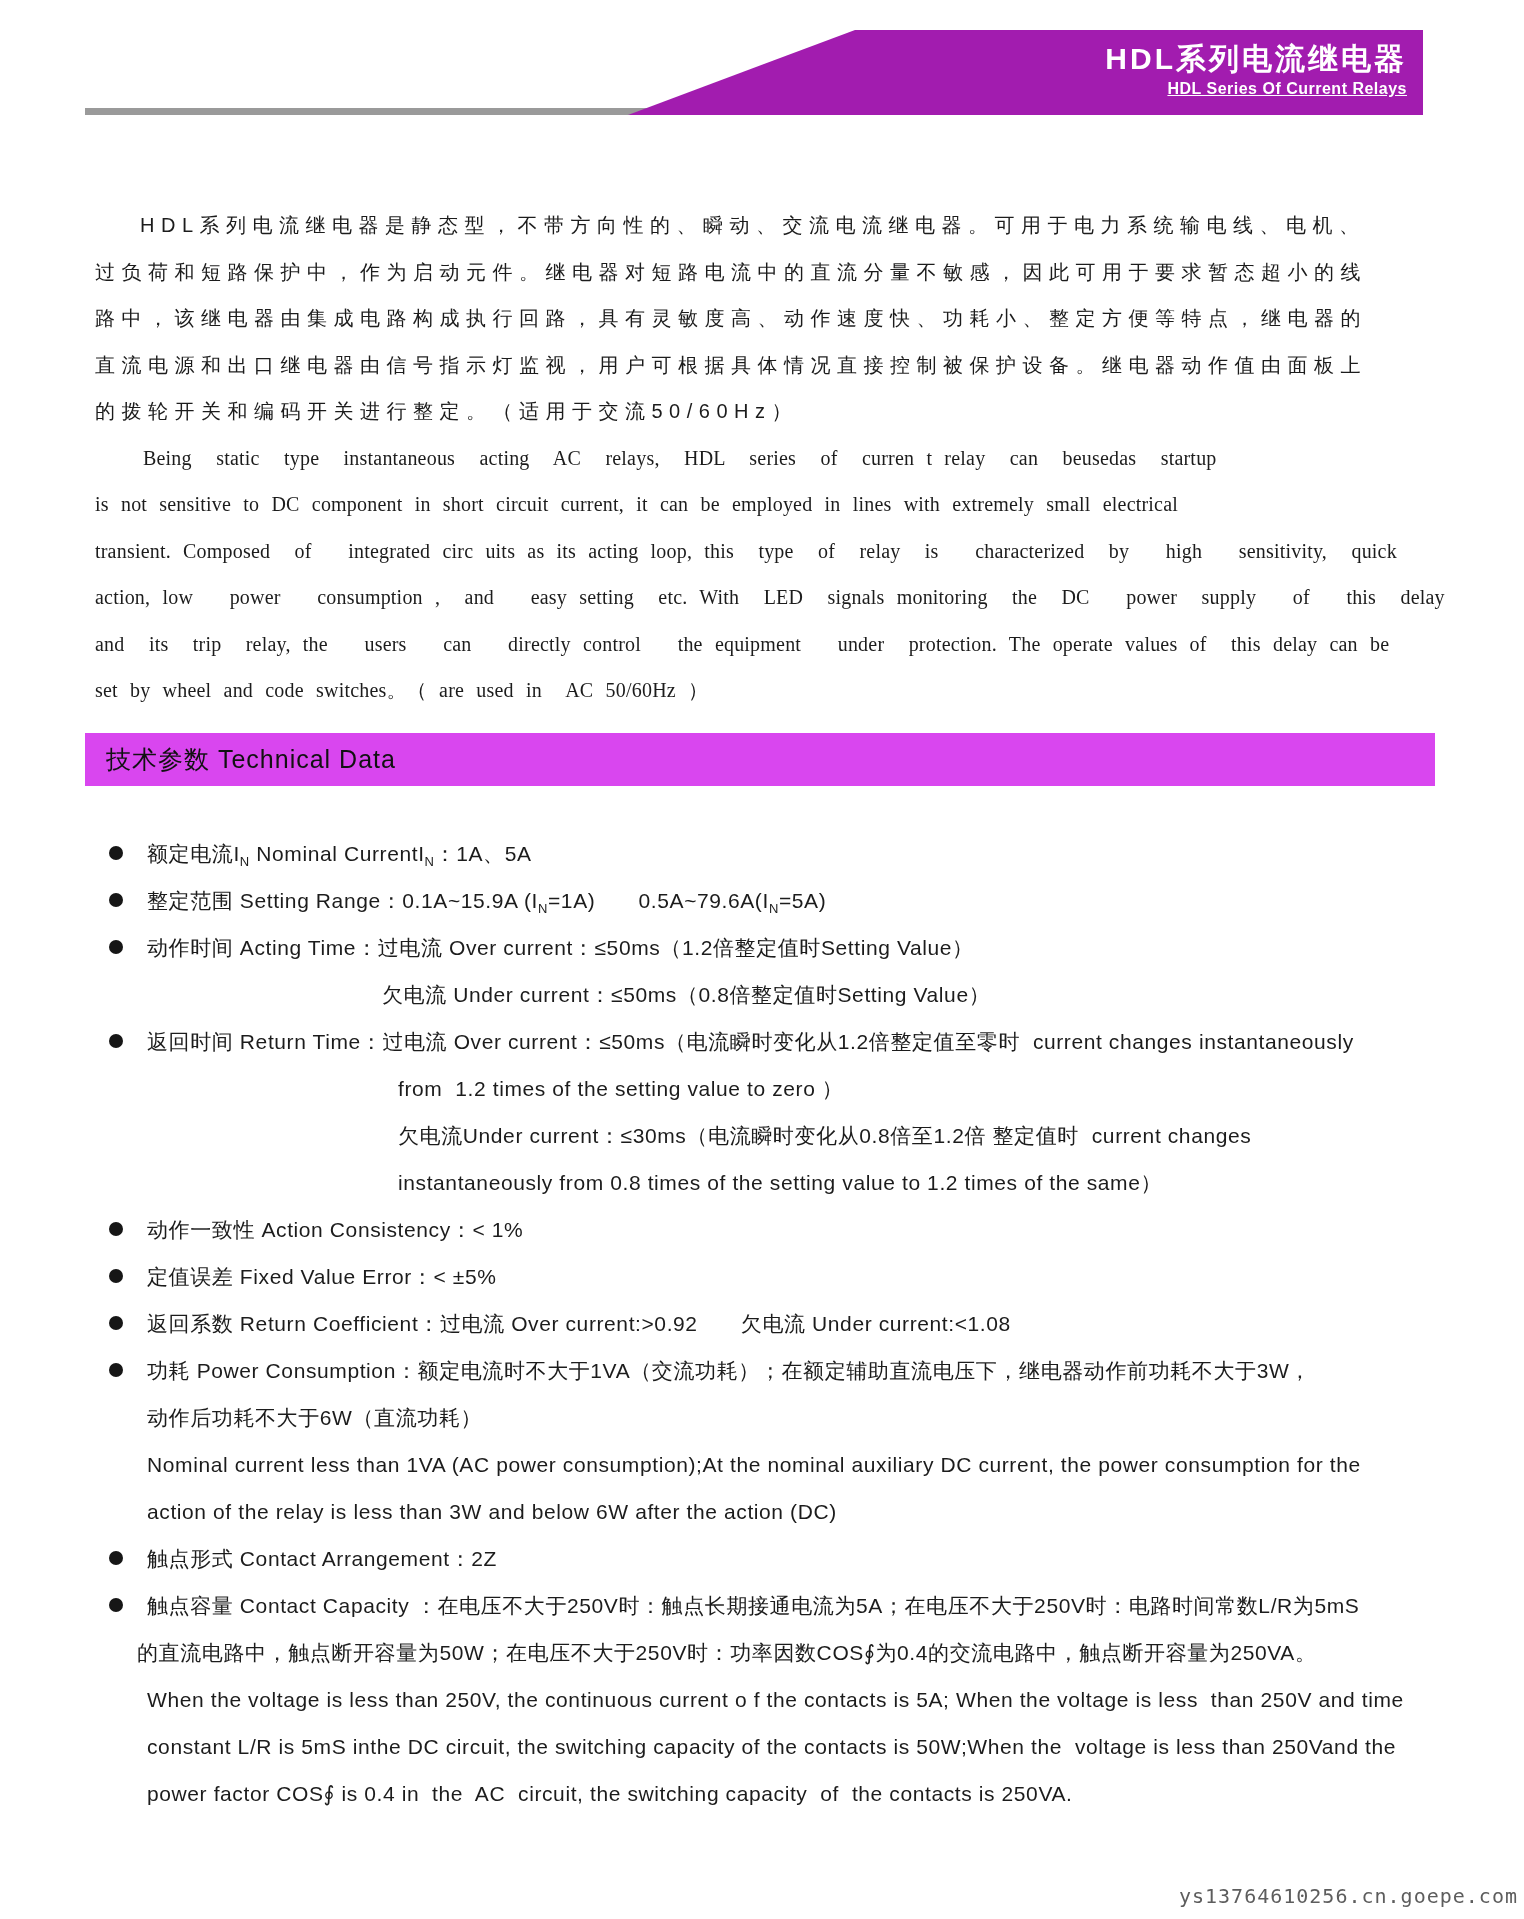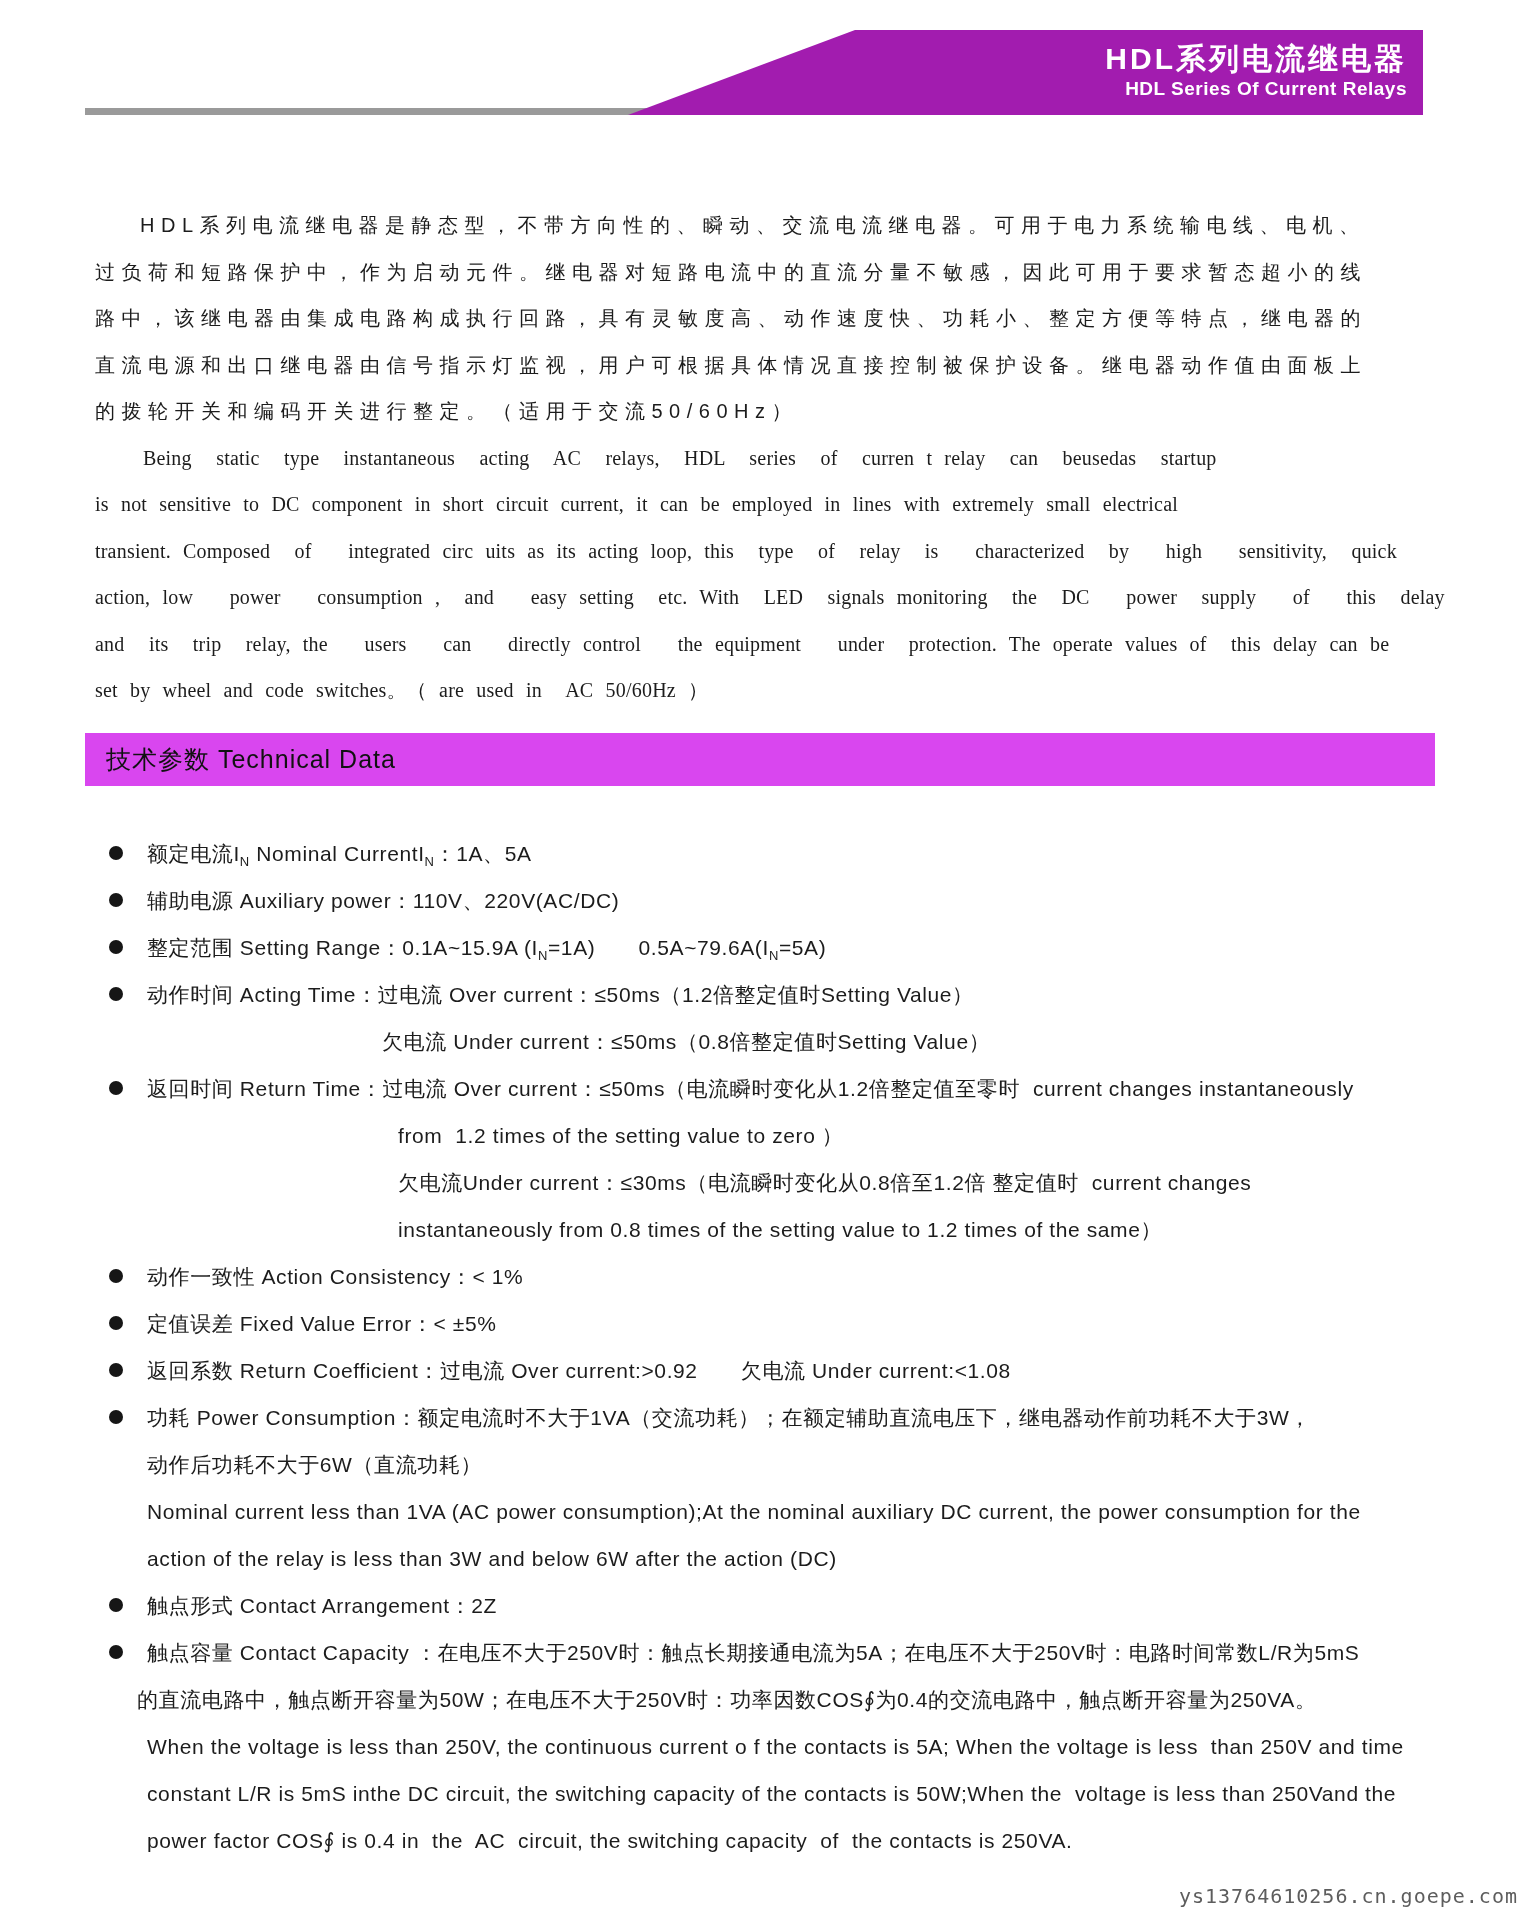--- a/index.html
+++ b/index.html
@@ -15,21 +15,21 @@
   .banner{
     position:absolute;left:85px;top:30px;width:1338px;height:85px;
     background:#a21caf;z-index:2;
     clip-path:polygon(770px 0,1338px 0,1338px 85px,543px 85px);
     text-align:right;box-sizing:border-box;padding:12px 16px 0 0;
   }
   .banner-title{
     color:#ffffff;font-size:30px;font-weight:bold;letter-spacing:3px;line-height:34px;
   }
   .banner-subtitle{
-    color:#ffffff;font-size:19px;font-weight:bold;letter-spacing:0.5px;line-height:26px;
+    color:#ffffff;font-size:16px;font-weight:bold;letter-spacing:0.5px;line-height:26px;text-decoration:underline;
   }
   
   .content{position:absolute;left:95px;right:89px;top:0;z-index:3;}
   .line{white-space:pre;}
   .para .line{line-height:46.5px;font-size:20px;}
   .para.zh .line{letter-spacing:6.5px;}
   .para.zh .line:first-child{text-indent:45px;}
   .para.en .line{word-spacing:7px;letter-spacing:0.2px;font-family:Liberation Serif, serif;}
   .para.en .line:first-child{text-indent:48px;}
   #intro-zh{margin-top:202px;}
@@ -83,23 +83,20 @@
       <div class="line">set by wheel and code switches。（ are used in  AC 50/60Hz ）</div>
     </div>
   <div class="section-bar">
     <span>技术参数 Technical Data</span>
   </div>
   <div id="tech-list">
       <div>
         <div class="line ind-first"><span class="dot"></span>额定电流I<sub>N</sub> Nominal CurrentI<sub>N</sub>：1A、5A</div>
       </div>
       <div>
-        <div class="line ind-first"><span class="dot"></span>辅助电源 Auxiliary power：110V、220V(AC/DC)</div>
-      </div>
-      <div>
         <div class="line ind-first"><span class="dot"></span>整定范围 Setting Range：0.1A~15.9A (I<sub>N</sub>=1A)　　0.5A~79.6A(I<sub>N</sub>=5A)</div>
       </div>
       <div>
         <div class="line ind-first"><span class="dot"></span>动作时间 Acting Time：过电流 Over current：≤50ms（1.2倍整定值时Setting Value）</div>
         <div class="line ind-deep1">欠电流 Under current：≤50ms（0.8倍整定值时Setting Value）</div>
       </div>
       <div>
         <div class="line ind-first"><span class="dot"></span>返回时间 Return Time：过电流 Over current：≤50ms（电流瞬时变化从1.2倍整定值至零时  current changes instantaneously</div>
         <div class="line ind-deep2">from  1.2 times of the setting value to zero ）</div>
         <div class="line ind-deep2">欠电流Under current：≤30ms（电流瞬时变化从0.8倍至1.2倍 整定值时  current changes</div>

